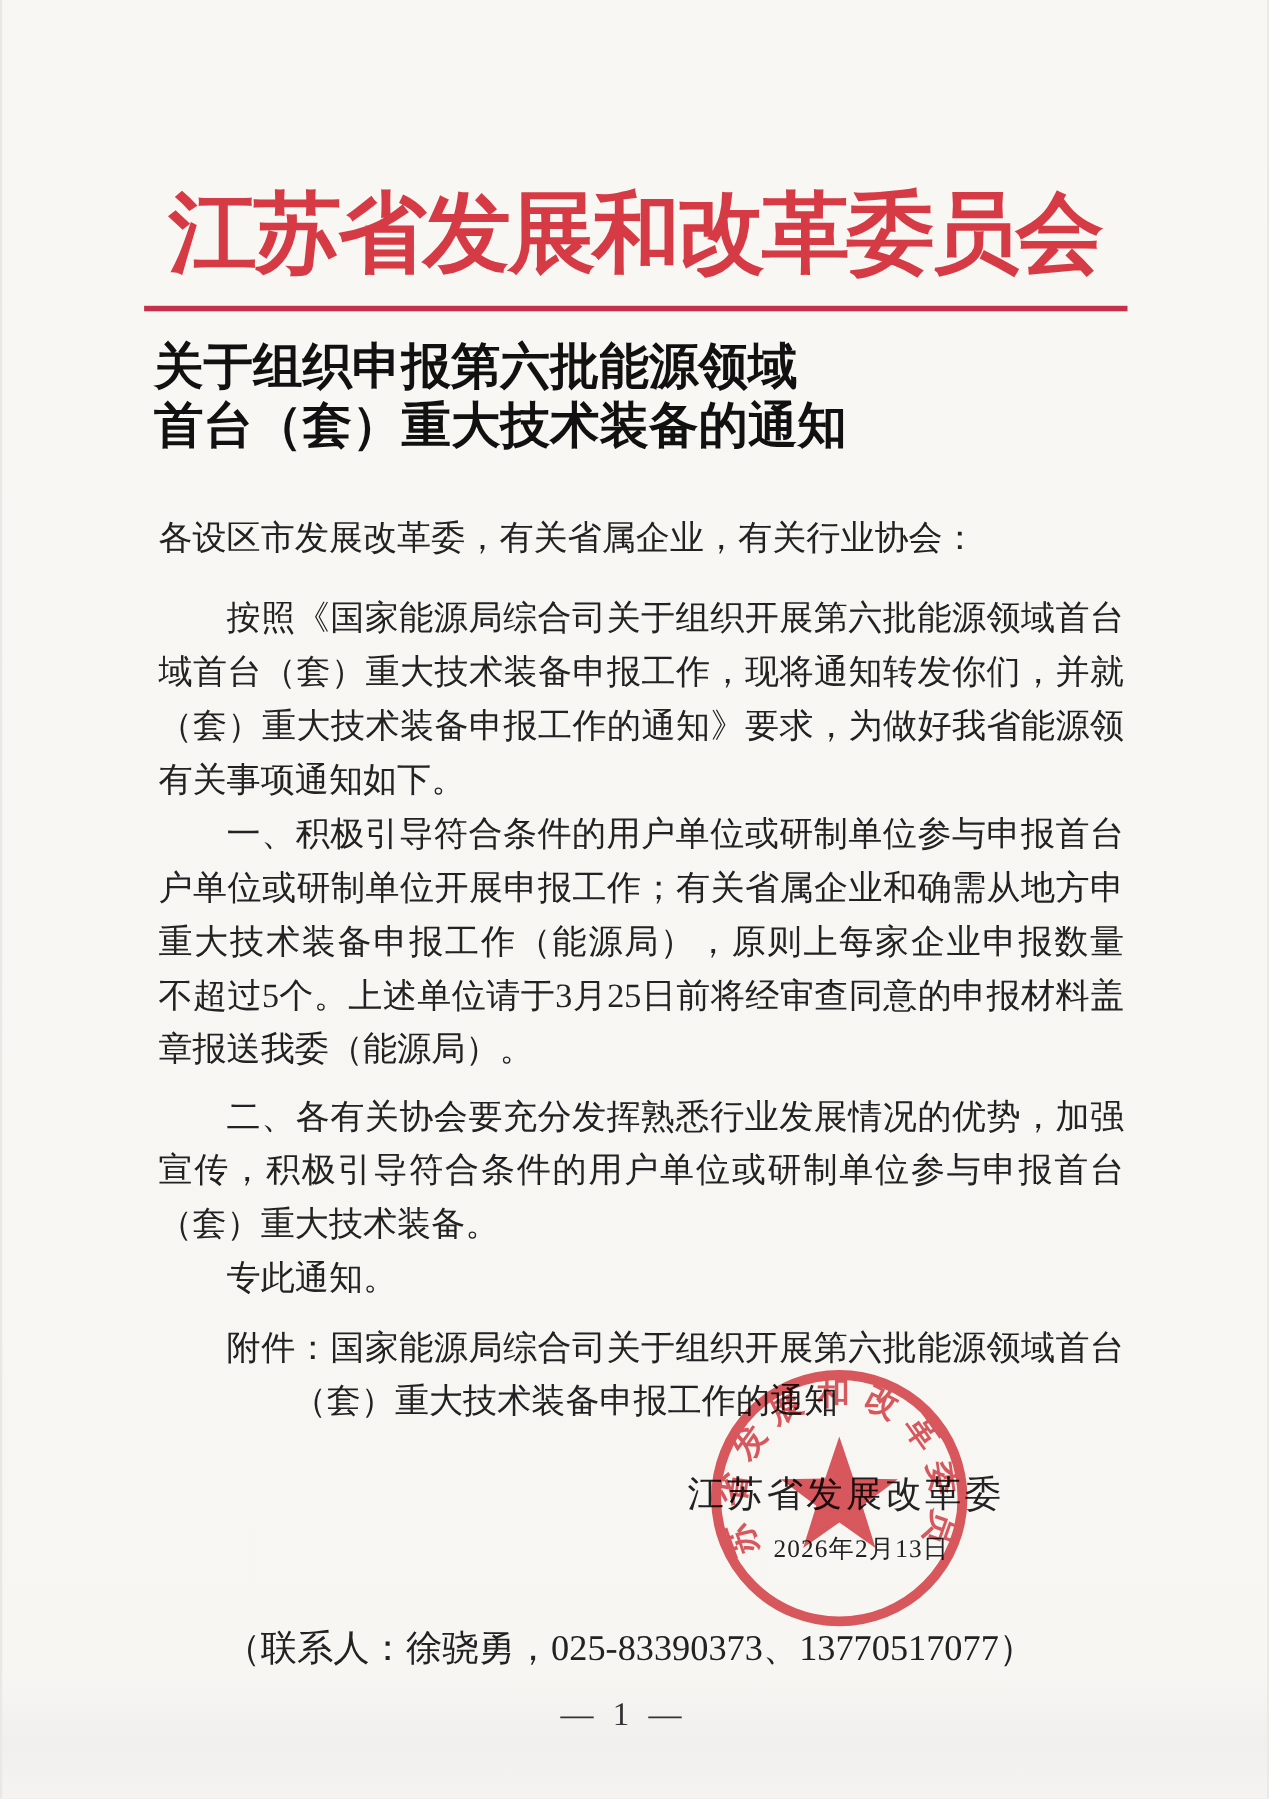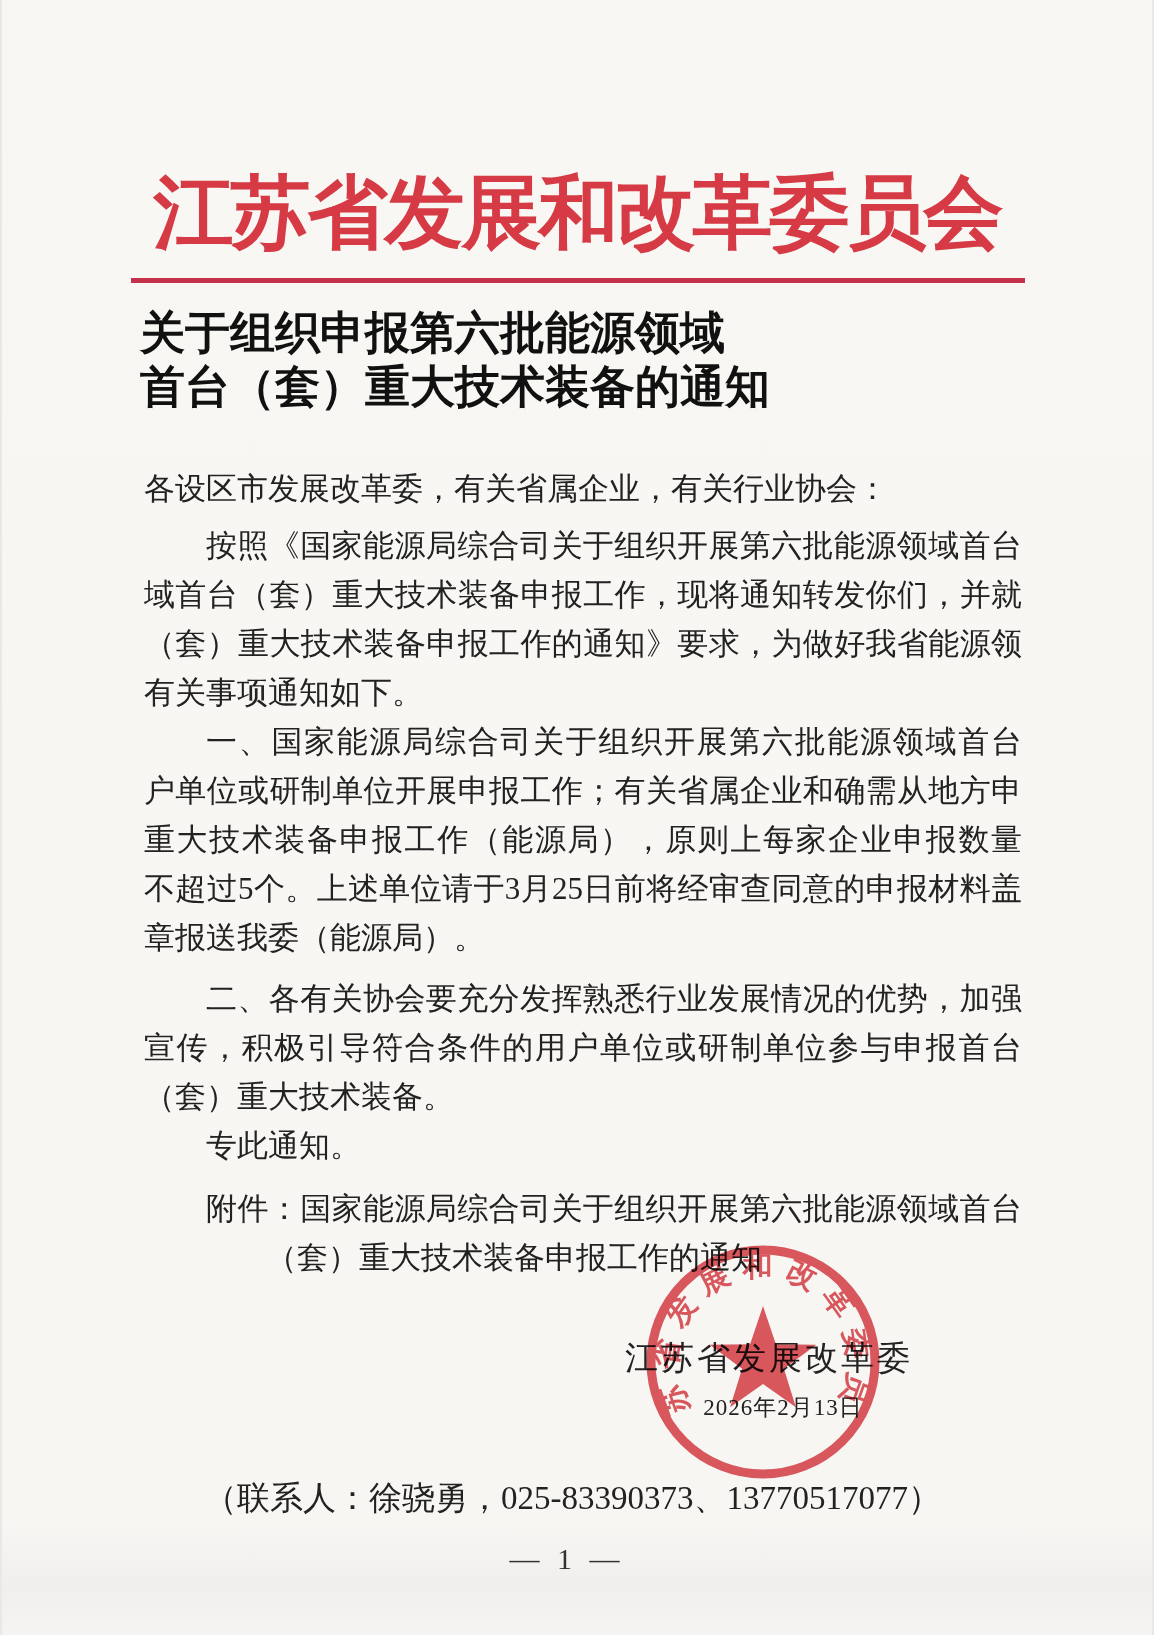--- a/index.html
+++ b/index.html
@@ -39,21 +39,21 @@
     font-size:31px;line-height:49px;color:#222;
   }
   .doc-body .line{
     text-align:justify;
     text-align-last:justify;
   }
   .doc-body .para .line:first-child{text-indent:2em;}
   .doc-body .para .line:last-child{text-align-last:left;}
   .doc-body .no-indent .line:first-child{text-indent:0;}
   .doc-body .no-indent .line{text-align-last:left;}
-  .para-p1{margin-top:8px;}
+  .para-p1{margin-top:24px;}
   .para-p3{margin-top:12px;}
   .attachment{margin-top:14px;}
   .attachment .line:first-child{text-indent:2em;}
   .attachment .line + .line{padding-left:122px;text-align-last:left;}
   
   .sig-org{
     position:absolute;top:1336px;left:552px;width:430px;
     text-align:center;font-size:33px;letter-spacing:3px;color:#222;
   }
   .sig-date{
@@ -97,21 +97,21 @@
     </div>
 
     <div class="para para-p1">
         <div class="line">按照《国家能源局综合司关于组织开展第六批能源领域首台</div>
         <div class="line">域首台（套）重大技术装备申报工作，现将通知转发你们，并就</div>
         <div class="line">（套）重大技术装备申报工作的通知》要求，为做好我省能源领</div>
         <div class="line">有关事项通知如下。</div>
       </div>
 
     <div class="para">
-        <div class="line">一、国家能源局综合司关于组织开展第六批能源领域首台</div>
+        <div class="line">一、积极引导符合条件的用户单位或研制单位参与申报首台</div>
         <div class="line">户单位或研制单位开展申报工作；有关省属企业和确需从地方申</div>
         <div class="line">重大技术装备申报工作（能源局），原则上每家企业申报数量</div>
         <div class="line">不超过5个。上述单位请于3月25日前将经审查同意的申报材料盖</div>
         <div class="line">章报送我委（能源局）。</div>
       </div>
 
     <div class="para para-p3">
         <div class="line">二、各有关协会要充分发挥熟悉行业发展情况的优势，加强</div>
         <div class="line">宣传，积极引导符合条件的用户单位或研制单位参与申报首台</div>
         <div class="line">（套）重大技术装备。</div>

